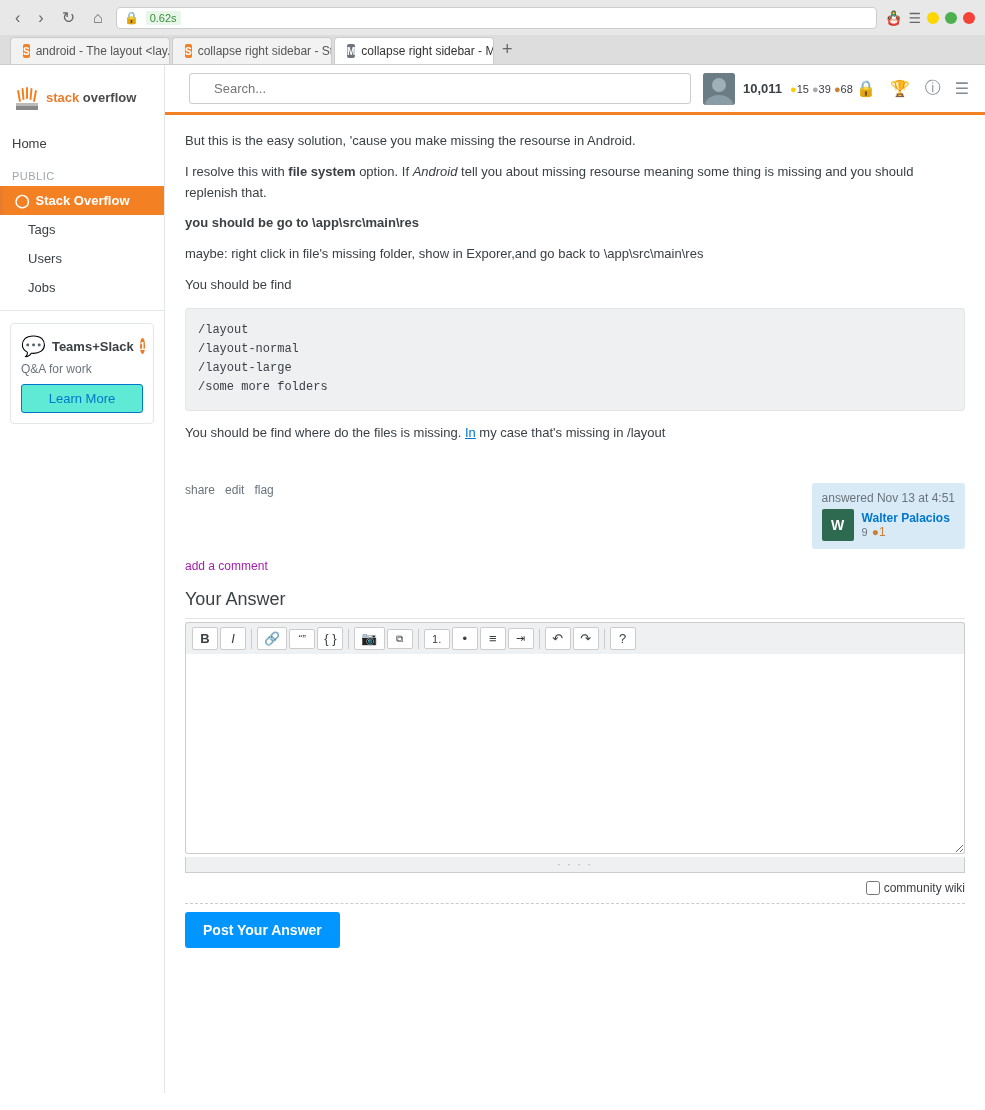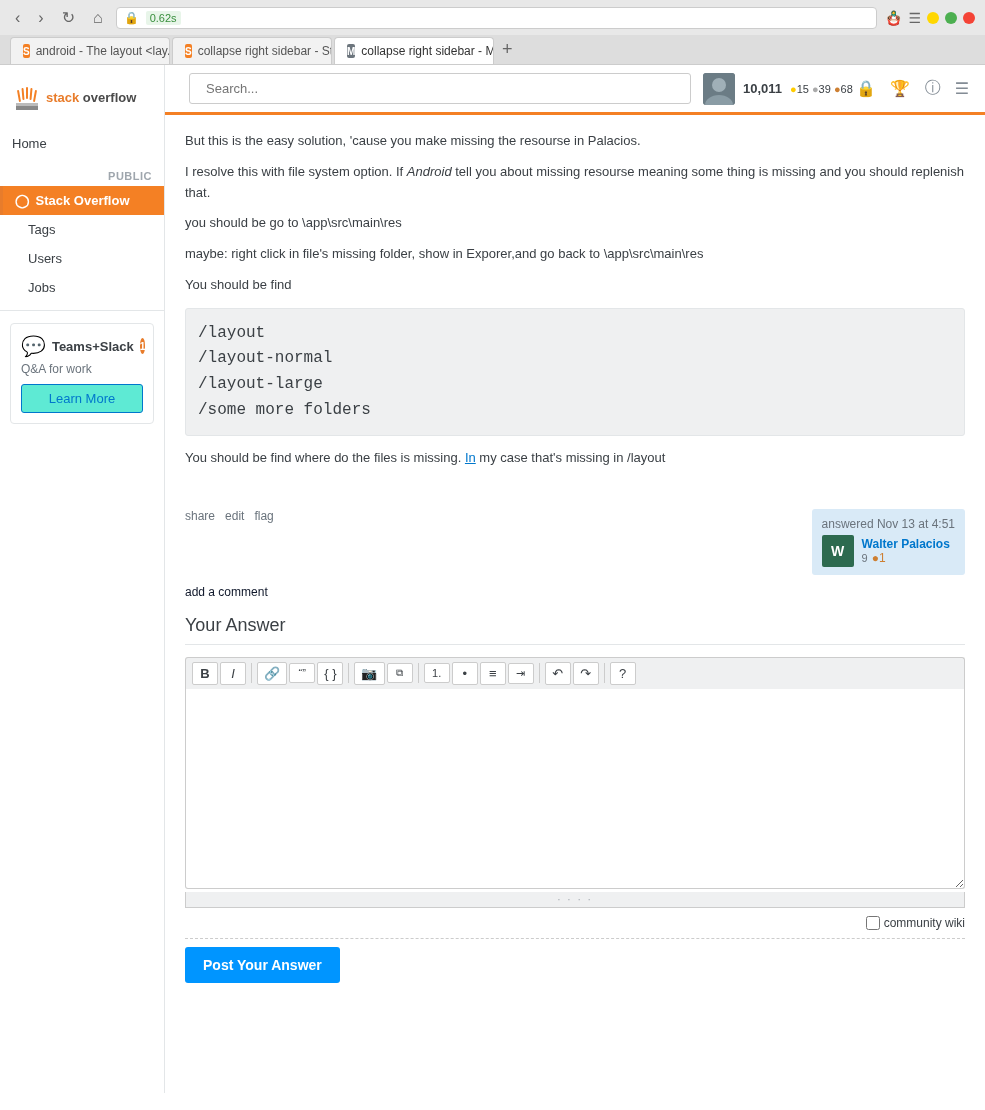--- a/index.html
+++ b/index.html
@@ -26,62 +26,62 @@
     .tab-new { background: none; border: none; font-size: 18px; color: #666; cursor: pointer; padding: 4px 6px; }
 
     
     .page-layout { display: flex; height: calc(1110px - 82px); }
 
     
     .sidebar { width: 165px; border-right: 1px solid #e3e6e8; padding: 10px 0; flex-shrink: 0; overflow: hidden; }
     .sidebar-logo { display: flex; align-items: center; gap: 6px; padding: 8px 12px 16px; }
     .sidebar-nav-item { display: flex; align-items: center; padding: 7px 12px; cursor: pointer; font-size: 13px; color: #3b4045; text-decoration: none; }
     .sidebar-nav-item.active { background: #f48024; color: #fff; border-left: 3px solid #e87c2b; font-weight: bold; }
-    .sidebar-section-label { font-size: 11px; color: #9fa6ad; padding: 12px 12px 4px; text-transform: uppercase; font-weight: bold; letter-spacing: 0.5px; text-align: right; }
+    .sidebar-section-label { font-size: 11px; color: #9fa6ad; padding: 12px 12px 4px; text-transform: uppercase; font-weight: normal; letter-spacing: 0.5px; }
     .sidebar-nav-sub { padding-left: 28px; }
     .sidebar-divider { border: none; border-top: 1px solid #e3e6e8; margin: 8px 0; }
     .teams-box { margin: 12px 10px; border: 1px solid #e3e6e8; border-radius: 4px; padding: 10px; background: #fff; }
     .teams-header { display: flex; align-items: center; gap: 6px; margin-bottom: 4px; }
     .teams-badge { background: #e87c2b; color: #fff; border-radius: 50%; width: 16px; height: 16px; font-size: 10px; display: flex; align-items: center; justify-content: center; font-weight: bold; }
     .teams-title { font-size: 13px; font-weight: bold; color: #3b4045; }
     .teams-subtitle { font-size: 12px; color: #6a737c; margin-bottom: 8px; }
     .learn-more-btn { display: block; width: 100%; padding: 6px 10px; background: #5eead4; border: 1px solid #0077cc; border-radius: 3px; color: #0077cc; font-size: 13px; cursor: pointer; text-align: center; }
 
     
     .top-bar { display: flex; align-items: center; padding: 0 12px; height: 50px; border-bottom: 3px solid #f48024; background: #fff; }
     .top-bar-search { flex: 1; margin: 0 12px; }
-    .search-input { width: 100%; padding: 7px 16px; border: 1px solid #ccc; border-radius: 3px; font-size: 13px; color: #be185d; }
+    .search-input { width: 100%; padding: 7px 24px; border: 1px solid #ccc; border-radius: 3px; font-size: 13px; color: #be185d; }
     .top-bar-user { display: flex; align-items: center; gap: 8px; }
     .user-avatar { width: 32px; height: 32px; border-radius: 3px; background: #6b7c85; display: flex; align-items: center; justify-content: center; color: #fff; font-size: 12px; font-weight: bold; overflow: hidden; }
     .user-rep { font-size: 13px; font-weight: bold; color: #3b4045; }
     .rep-gold { color: #ffcc00; }
     .rep-silver { color: #aaa; }
     .rep-bronze { color: #cd7f32; }
     .top-bar-icons { display: flex; gap: 6px; align-items: center; }
     .top-bar-icon-btn { background: none; border: none; cursor: pointer; font-size: 16px; color: #838c95; padding: 4px; }
 
     
     .main-content { flex: 1; overflow-y: auto; padding: 16px 20px; }
     .answer-body { margin-bottom: 16px; line-height: 1.6; }
     .answer-body p { margin-bottom: 10px; font-size: 13px; color: #3b4045; }
-    .answer-body strong { font-weight: normal; }
+    .answer-body strong { font-weight: bold; }
     .answer-body em { font-style: italic; }
     .answer-body .link-text { color: #0077cc; }
-    .code-block { background: #eff0f1; border: 1px solid #e3e6e8; border-radius: 3px; padding: 12px; font-family: 'Courier New', monospace; font-size: 16px; color: #3b4045; margin: 12px 0; line-height: 1.6; }
+    .code-block { background: #eff0f1; border: 1px solid #e3e6e8; border-radius: 3px; padding: 12px; font-family: 'Courier New', monospace; font-size: 12px; color: #3b4045; margin: 12px 0; line-height: 1.6; }
     .answer-actions { display: flex; gap: 10px; font-size: 12px; color: #6a737c; }
     .answer-actions a { color: #6a737c; text-decoration: none; cursor: pointer; }
     .answer-attribution { margin-left: auto; background: #d9eaf7; border-radius: 3px; padding: 8px 10px; font-size: 12px; }
     .answerer-info { display: flex; gap: 8px; margin-top: 4px; align-items: center; }
     .answerer-avatar { width: 32px; height: 32px; background: #2d6a4f; color: #fff; display: flex; align-items: center; justify-content: center; font-size: 14px; font-weight: bold; border-radius: 2px; }
     .answerer-name { color: #0077cc; font-weight: bold; font-size: 12px; }
     .answerer-rep { font-size: 11px; color: #6a737c; }
     .answerer-badge-bronze { color: #cd7f32; }
-    .add-comment { color: #0f172a; font-size: 12px; cursor: pointer; margin: 8px 0 16px; }
+    .add-comment { color: #a21caf; font-size: 12px; cursor: pointer; margin: 8px 0 16px; }
     .your-answer-section { margin-top: 8px; }
-    .your-answer-title { font-size: 18px; font-weight: normal; color: #3b4045; margin-bottom: 12px; border-bottom: 1px solid #e3e6e8; padding-bottom: 8px; }
+    .your-answer-title { font-size: 18px; font-weight: normal; color: #3b4045; margin-bottom: 3px; border-bottom: 1px solid #e3e6e8; padding-bottom: 8px; }
     .editor-toolbar { display: flex; gap: 2px; padding: 4px 6px; background: #eff0f1; border: 1px solid #ccc; border-bottom: none; border-radius: 3px 3px 0 0; align-items: center; flex-wrap: wrap; }
     .toolbar-btn { background: #fff; border: 1px solid #ccc; border-radius: 2px; padding: 3px 6px; cursor: pointer; font-size: 13px; color: #3b4045; min-width: 26px; text-align: center; }
     .toolbar-sep { width: 1px; background: #ccc; height: 20px; margin: 0 3px; }
     .toolbar-btn-bold { font-weight: bold; }
     .toolbar-btn-italic { font-style: italic; }
     .editor-area { width: 100%; min-height: 200px; border: 1px solid #ccc; border-top: none; border-radius: 0 0 3px 3px; padding: 8px; font-size: 13px; resize: vertical; outline: none; background: #fff; }
     .editor-resize-handle { text-align: center; border: 1px solid #ccc; border-top: none; background: #eff0f1; padding: 2px; color: #9fa6ad; font-size: 10px; letter-spacing: 2px; cursor: row-resize; }
     .community-wiki-row { display: flex; gap: 4px; margin: 8px 0; justify-content: flex-end; font-size: 12px; color: #3b4045; }
     .community-wiki-row input[type=checkbox] { width: 14px; height: 14px; }
     .divider-line { border: none; border-top: 1px dashed #ccc; margin: 8px 0; }
@@ -213,21 +213,21 @@
         <button class="top-bar-icon-btn">🔒</button>
         <button class="top-bar-icon-btn">🏆</button>
         <button class="top-bar-icon-btn">ⓘ</button>
         <button class="top-bar-icon-btn">☰</button>
       </div>
     </div>
 
     <div class="main-content">
 
       <div class="answer-body">
-        <p>But this is the easy solution, 'cause you make missing the resourse in Palacios.</p>
+        <p>But this is the easy solution, 'cause you make missing the resourse in Android.</p>
         <p>
           <span>I resolve this with </span><strong>file system</strong><span> option. If </span><em>Android</em><span> tell you about missing resourse meaning some thing is missing and you should replenish that.</span>
         </p>
         <p><strong>you should be go to \app\src\main\res</strong></p>
         <p>maybe: right click in file's missing folder, show in Exporer,and go back to \app\src\main\res</p>
         <p>You should be find</p>
         <div class="code-block">
           <div>/layout</div>
           <div>/layout-normal</div>
           <div>/layout-large</div>

